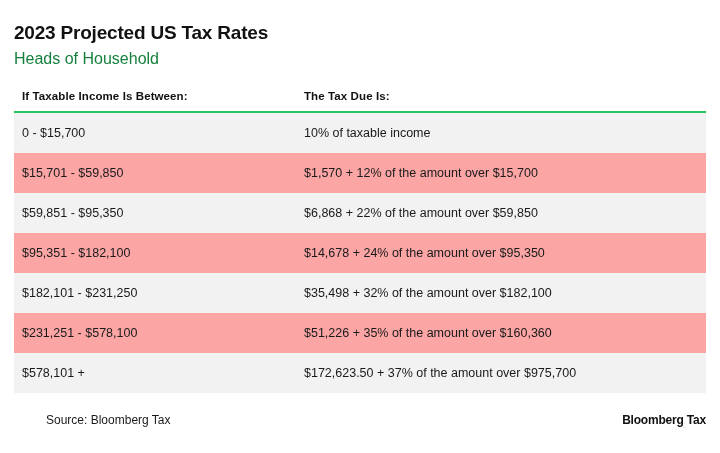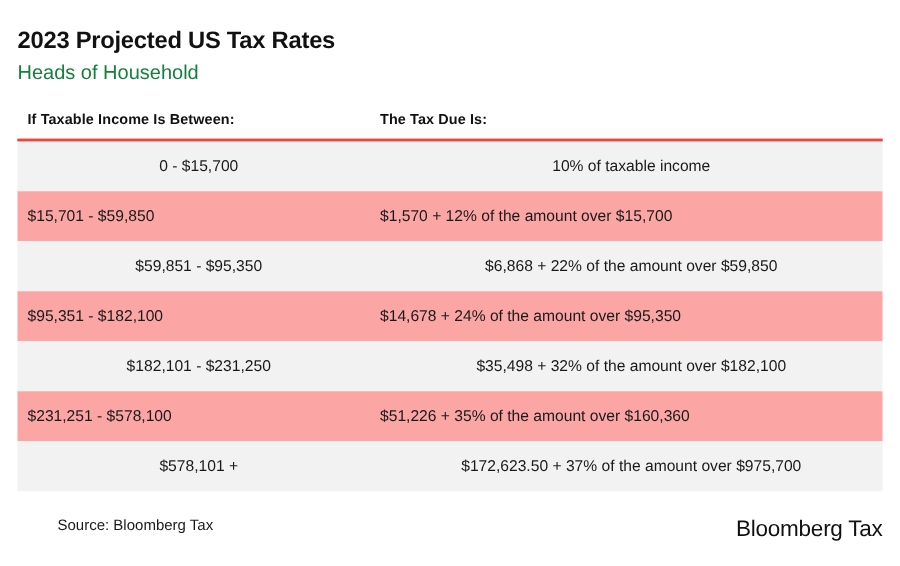--- a/index.html
+++ b/index.html
@@ -41,31 +41,30 @@
   }
   table.tax-table th {
     text-align: left;
     font-size: 11.5px;
     font-weight: bold;
     padding: 0 0 9px 8px;
     color: #111111;
     letter-spacing: 0.1px;
   }
   thead tr {
-    border-bottom: 2px solid #ef4444;
+    border-bottom: 2px solid #22c55e;
   }
   table.tax-table td {
     font-size: 12.5px;
     padding: 13px 0 13px 8px;
     color: #1a1a1a;
     vertical-align: middle;
   }
   tbody tr.shaded td {
     background: #f2f2f2;
-    text-align: center;
   }
   tbody tr.plain td {
     background: #fca5a5;
   }
   col.c1 { width: 282px; }
   col.c2 { width: 410px; }
   .footer {
     position: absolute;
     left: 14px;
     right: 14px;
@@ -77,22 +76,22 @@
     position: absolute;
     left: 0;
     top: 0;
     font-size: 12px;
     color: #1a1a1a;
   }
   .brand {
     position: absolute;
     right: 0;
     top: 0;
-    font-size: 18px;
-    font-weight: normal;
+    font-size: 12px;
+    font-weight: bold;
     color: #111111;
     letter-spacing: -0.2px;
   }
 </style>
 </head>
 <body>
 
 <div class="page">
 
   <h1 class="title">2023 Projected US Tax Rates</h1>

